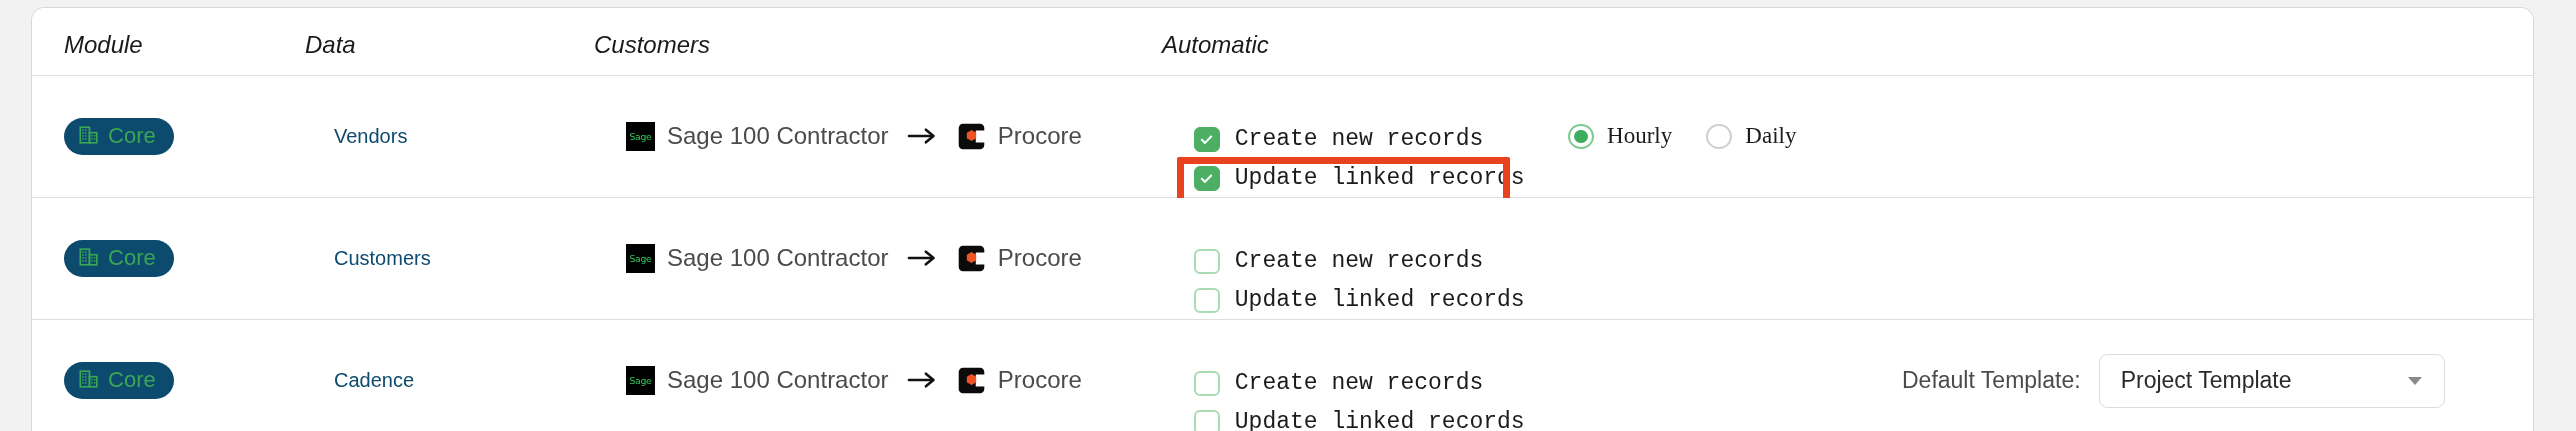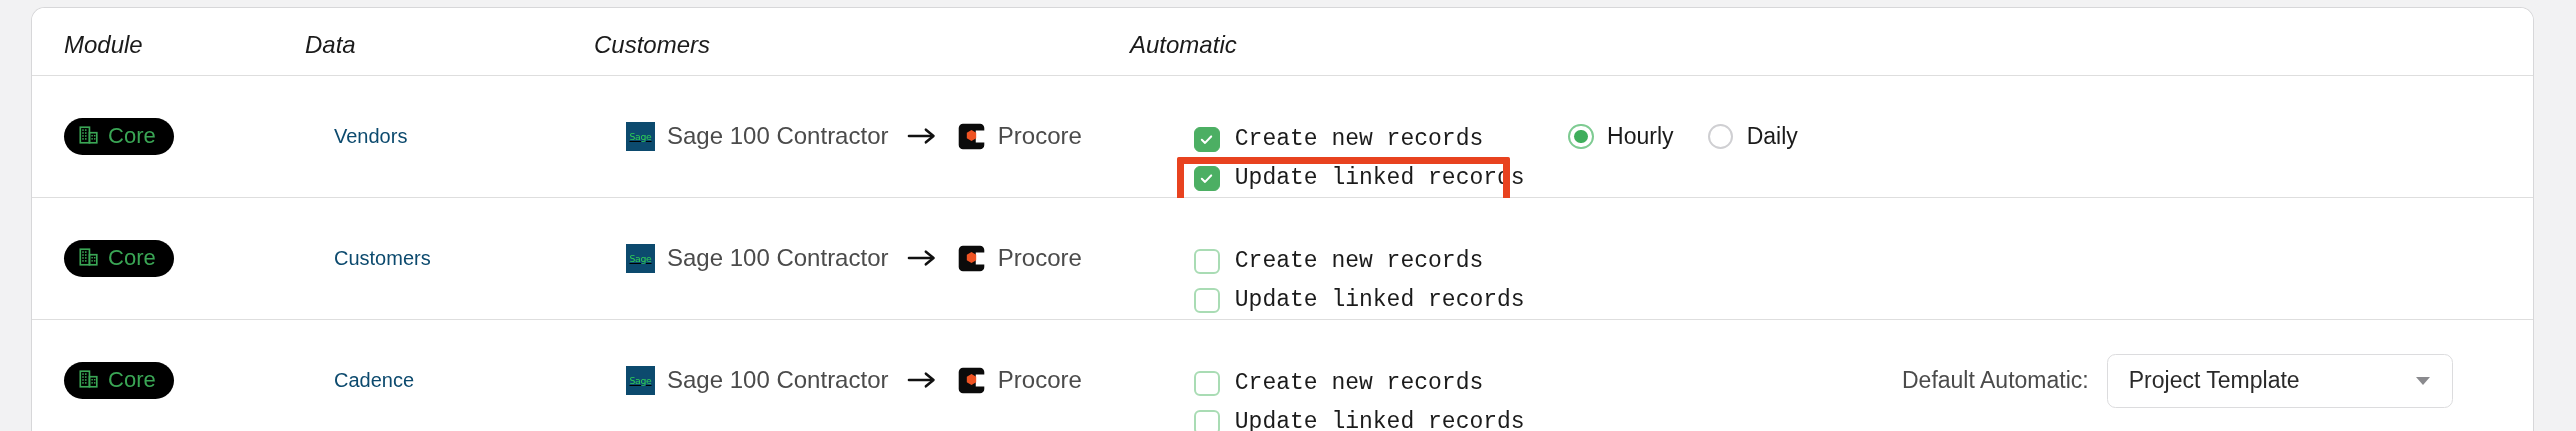--- a/index.html
+++ b/index.html
@@ -42,21 +42,21 @@
     top: 23px;
     font-size: 24px;
     color: #1b1b1b;
     font-weight: 400;
     white-space: nowrap;
     font-style: italic;
   }
   .th-module    { left: 32px; }
   .th-data      { left: 273px; }
   .th-direction { left: 562px; }
-  .th-automatic { left: 1098px; text-align: center; }
+  .th-automatic { left: 1130px; text-align: center; }
   .th-cadence   { left: 1488px; margin-top: 41px; }
 
   
   .row {
     position: relative;
     height: 122px;
     border-bottom: 0.8px solid #dedede;
     background: #ffffff;
   }
   .row:last-child { border-bottom: none; height: 115px; }
@@ -66,21 +66,21 @@
     display: flex;
     align-items: center;
   }
 
   
   .c-module { left: 32px; top: 42px; }
   .badge {
     display: inline-flex;
     align-items: center;
     gap: 8.5px;
-    background: #000000;
+    background: #0c4a6e;
     border-radius: 848px;
     padding: 6.8px 18.7px 6.8px 13.6px;
     height: 37px;
     justify-content: center;
   }
   .badge-label {
     font-size: 22px;
     color: #3aa655;
     white-space: nowrap;
   }
@@ -106,21 +106,21 @@
     color: #4b4b4b;
     white-space: nowrap;
   }
   .arrow-wrap {
     display: inline-flex;
     align-items: center;
     margin: 0 18.7px;
   }
   .logo-sage {
     width: 29px; height: 29px;
-    background: #0c4a6e;
+    background: #000000;
     display: inline-flex;
     align-items: center;
     justify-content: center;
     flex: 0 0 auto;
     text-decoration: underline;
   }
   .logo-sage span {
     color: #2ecc56;
     font-size: 9.3px;
     font-family: "DejaVu Sans", sans-serif;
@@ -165,20 +165,21 @@
     border-radius: 1.7px;
     pointer-events: none;
   }
 
   
   .c-cadence { left: 1536px; top: 42px; height: 37px; gap: 34px; }
   .radio-line {
     display: inline-flex;
     align-items: center;
     gap: 13.6px;
+    font-family: Liberation Serif, serif;
   }
   .radio {
     width: 25.5px; height: 25.5px;
     border-radius: 50%;
     flex: 0 0 auto;
     display: inline-flex;
     align-items: center;
     justify-content: center;
     background: #fff;
   }
@@ -454,21 +455,21 @@
           <span class="chk off"></span>
           <span class="chk-label">Create new records</span>
         </label>
         <label class="chk-line">
           <span class="chk off"></span>
           <span class="chk-label">Update linked records</span>
         </label>
       </div>
 
       <div class="cell c-template">
-        <span class="tpl-label">Default Automatic:</span>
+        <span class="tpl-label">Default Template:</span>
         <div class="select">
           <span class="select-value">Project Template</span>
           <span class="caret"></span>
         </div>
       </div>
     </div>
 
   </div>
 </div>
 

